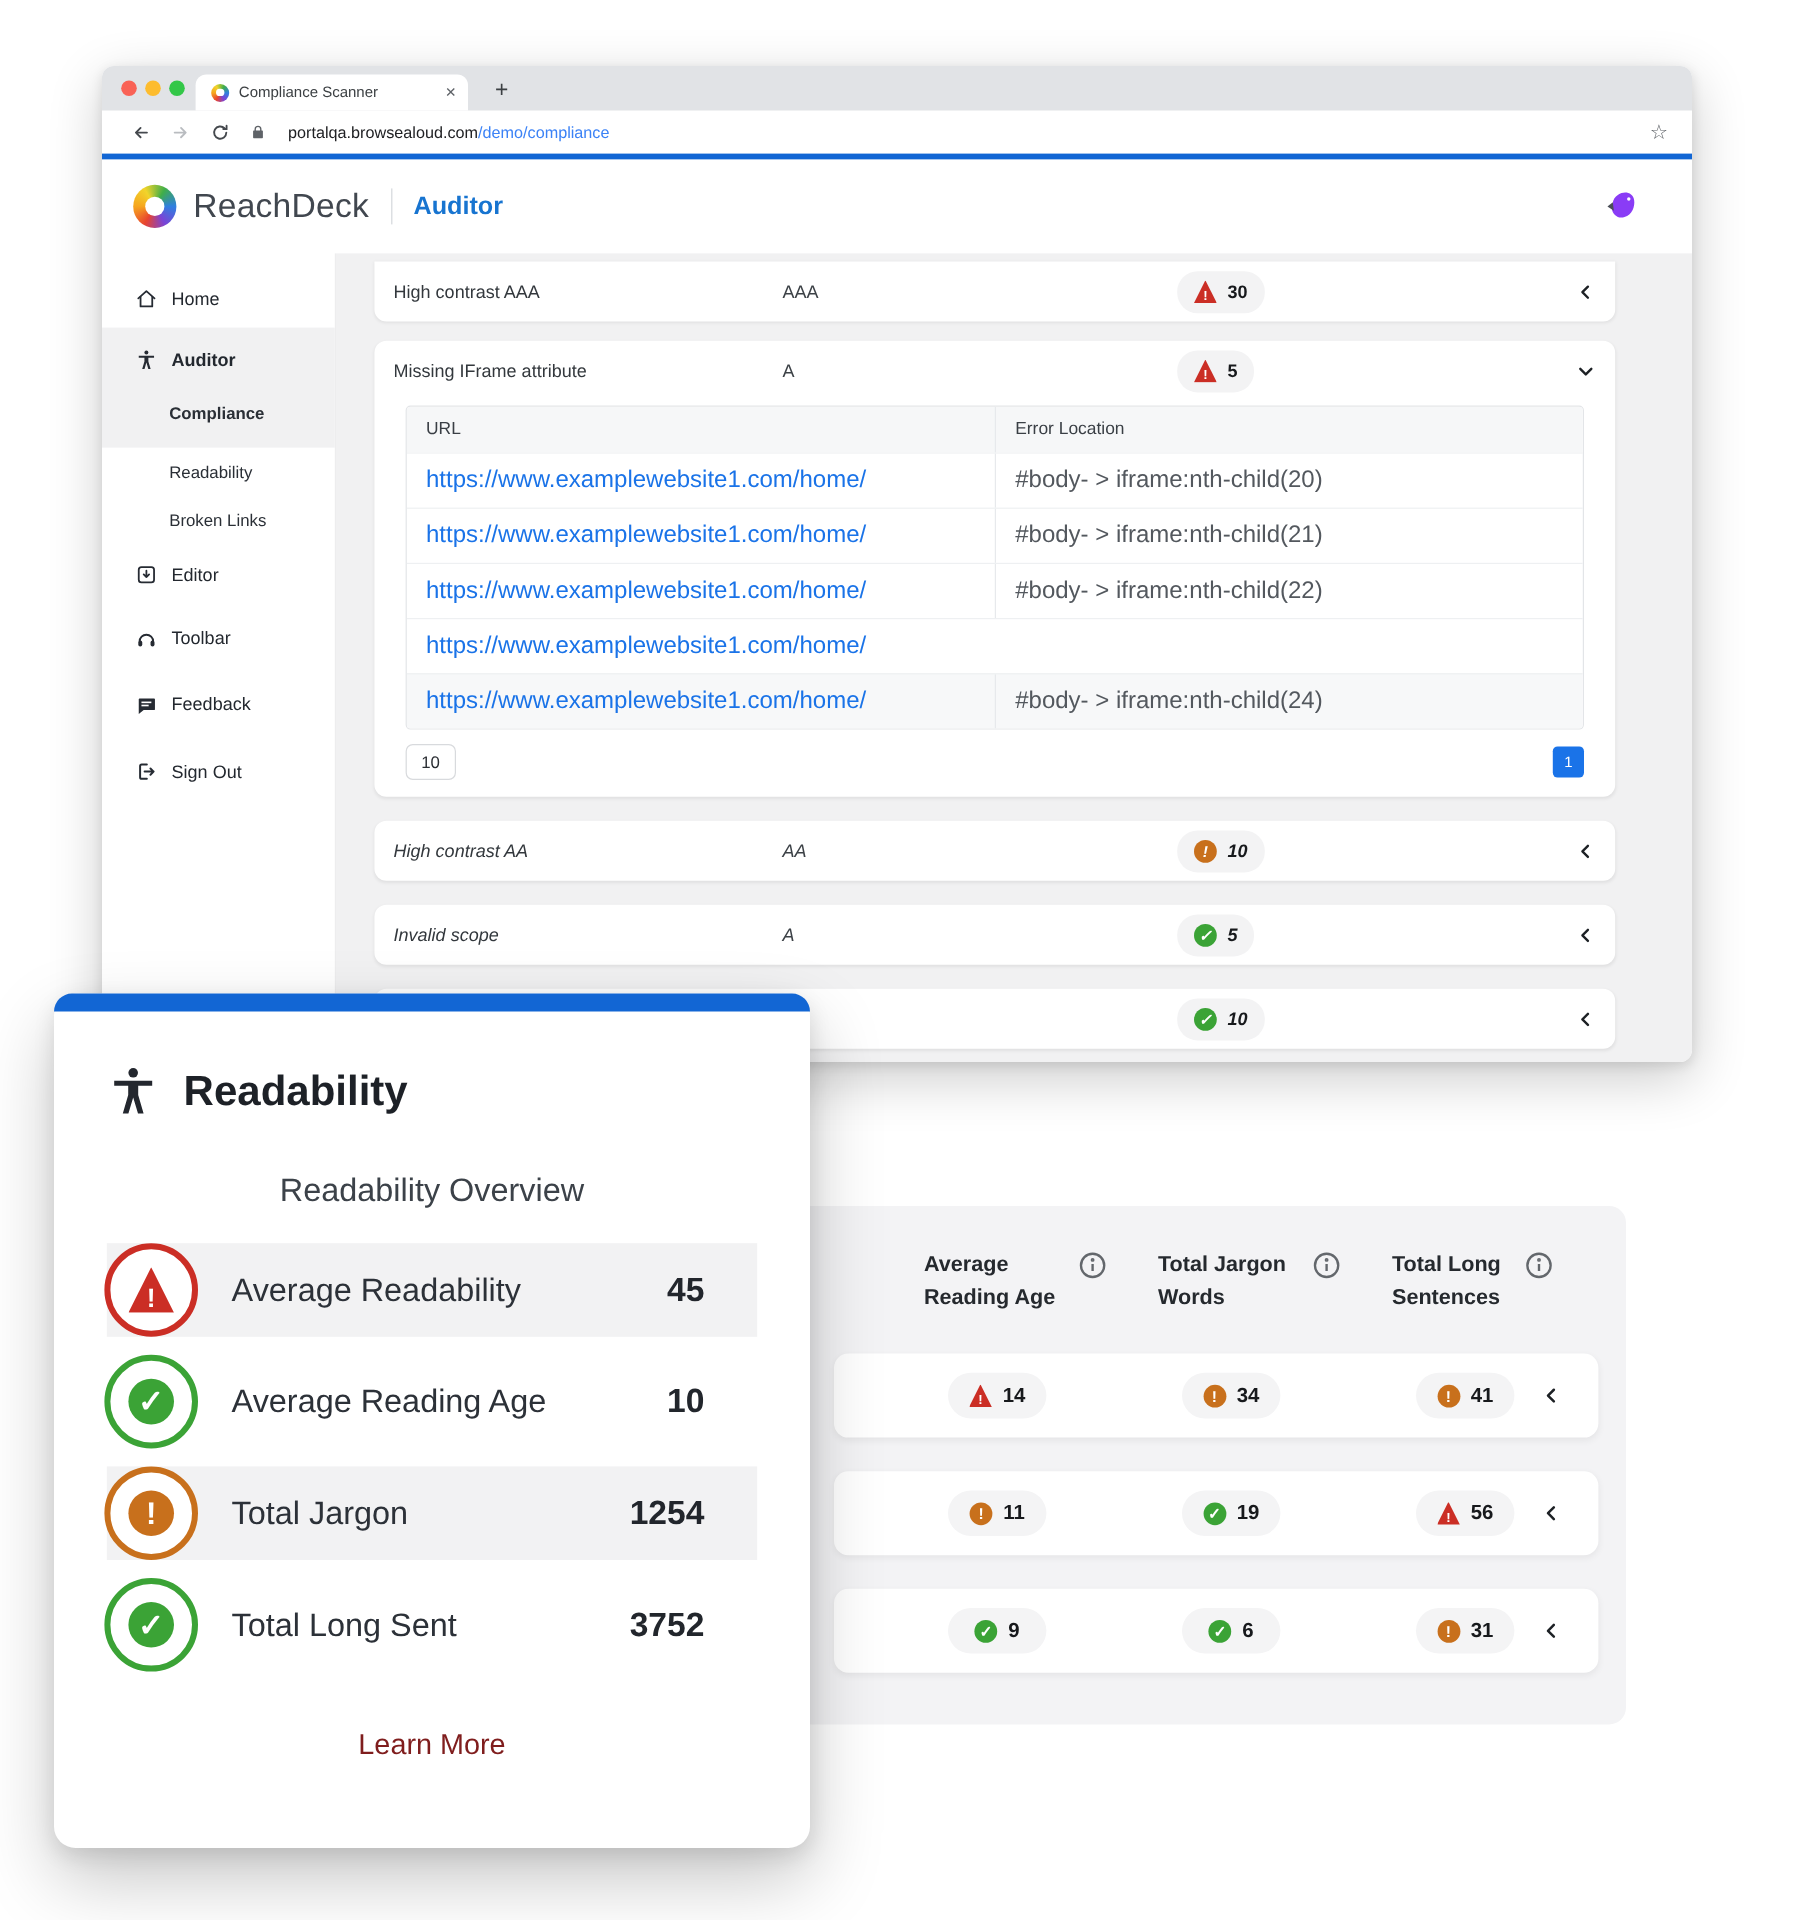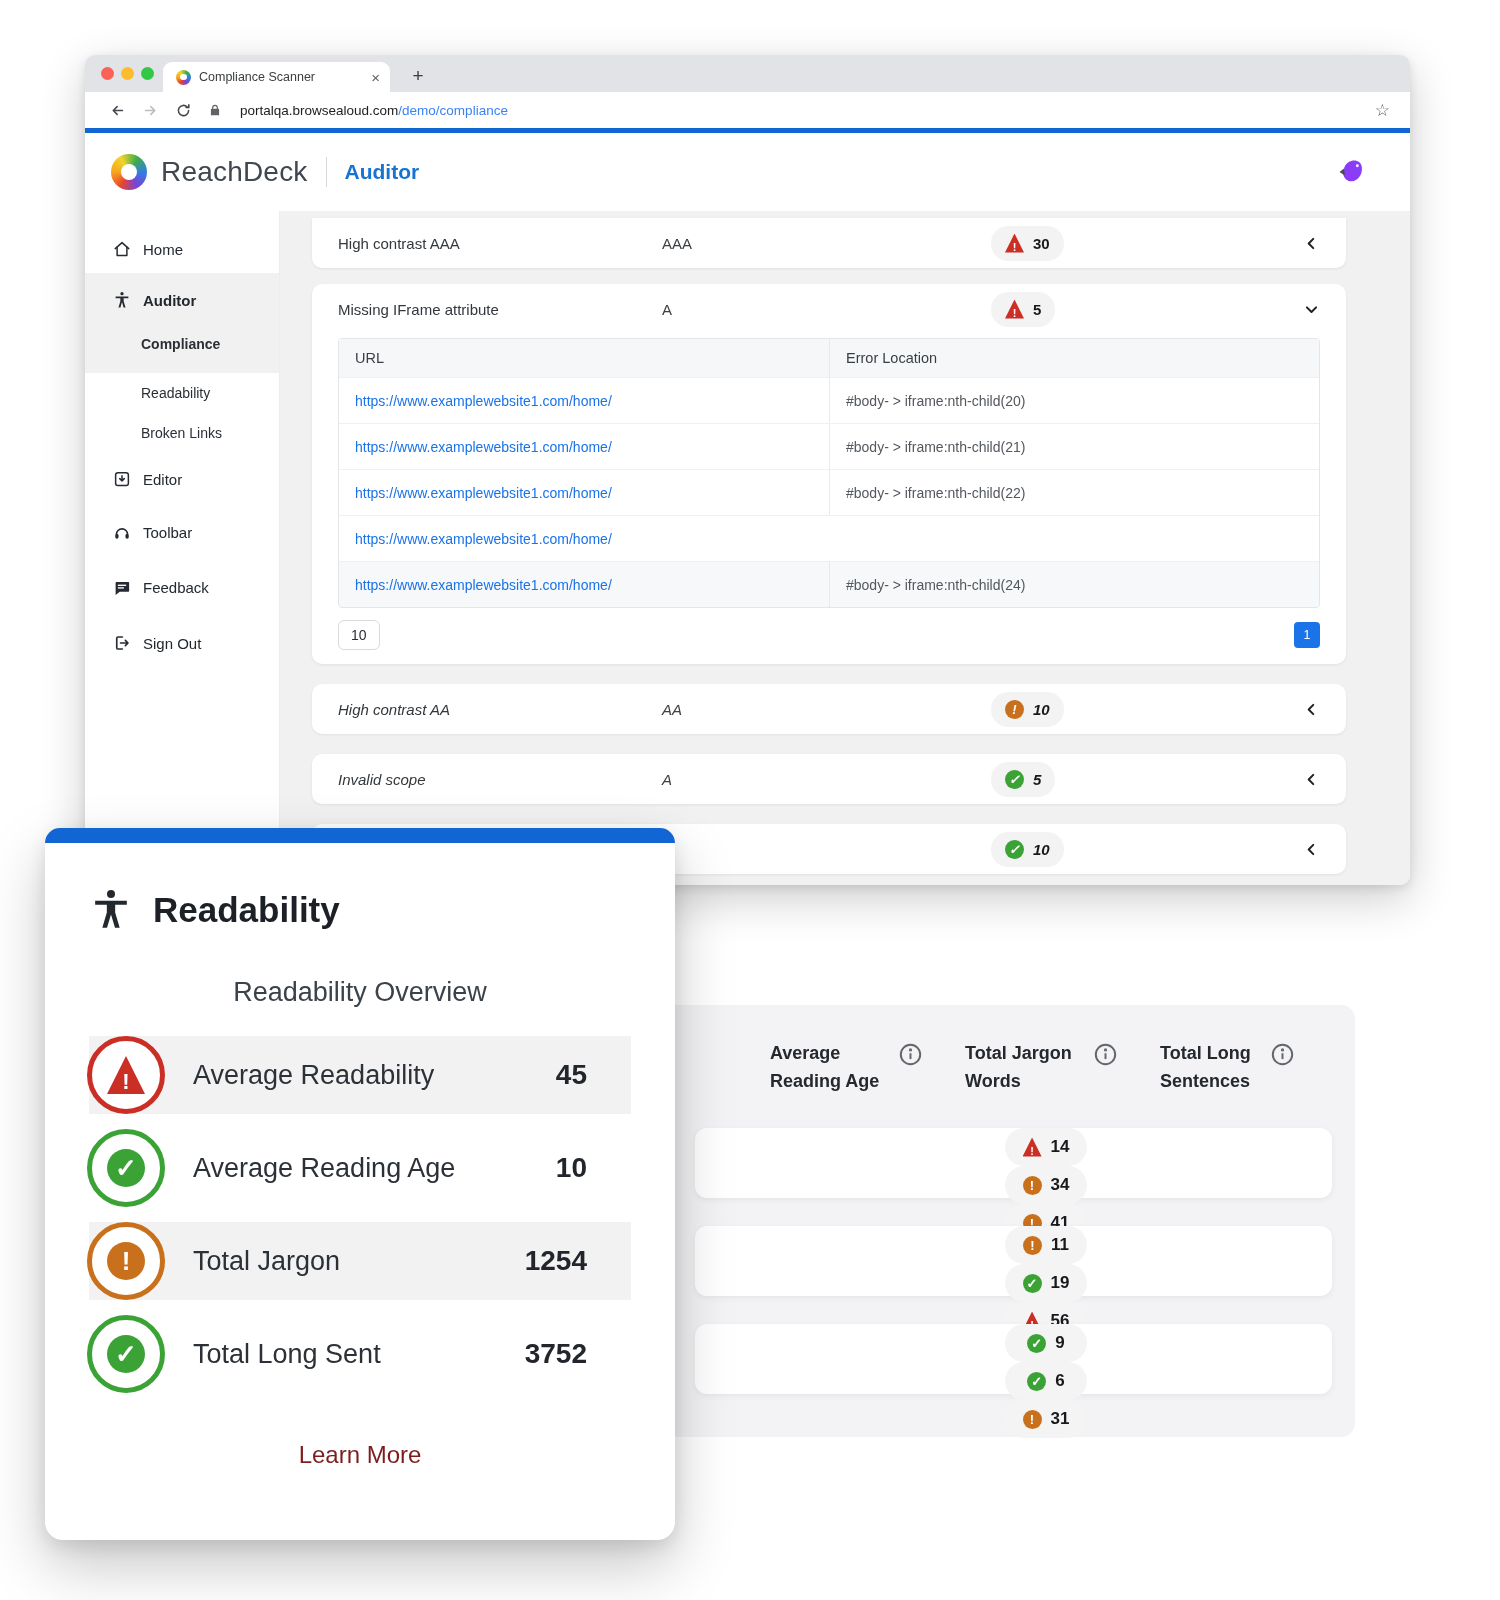--- a/index.html
+++ b/index.html
@@ -43,21 +43,21 @@
   .si-home{height:48px;} .si-editor{height:52px;} .si-toolbar{height:55px;} .si-feedback{height:55px;} .si-signout{height:56px;}
   .active-block { background:#f1f1f2; padding:4px 0 8px 0; }
   .si-auditor { height:46px; font-weight:700; }
   .sub-item { padding-left:56px; font-size:14px; color:#2a2f36; height:40px; display:flex; align-items:center; }
   .sub-item.on { font-weight:700; height:42px; }
 
   .main { flex:1; background:#f1f1f2; padding:7px 64px 0 32px; }
 
   
   .crow { background:#fff; border-radius:10px; box-shadow:0 1px 3px rgba(0,0,0,.07); }
-  .crow-head { height:50px; display:flex; align-items:center; padding:0 26px; }
+  .crow-head { height:50px; display:flex; align-items:center; padding:0 16px; }
   .crow.first { border-radius:0 0 10px 10px; margin-bottom:16px; }
   .c-name { width:324px; font-size:15px; color:#33383d; }
   .c-level { width:329px; font-size:15px; color:#3c4146; }
   .pill { background:#f3f3f4; border-radius:17px; padding:8px 14px; display:inline-flex; align-items:center; gap:9px; }
   .pill b { font-size:15px; color:#17191c; }
   .chev { width:17px; height:17px; margin-left:auto; }
 
   
   .sicon { position:relative; width:19px; height:19px; display:inline-block; flex:none; }
   .sicon[data-status="error"] { background:#cb2e25; clip-path:polygon(50% 0,0 100%,100% 100%); }
@@ -65,41 +65,41 @@
   .sicon[data-status="warning"],.sicon[data-status="success"] { border-radius:50%; }
   .sicon[data-status="warning"] { background:#c8701c; }
   .sicon[data-status="success"] { background:#3ba336; }
   .sicon[data-status="warning"]::after { content:"!"; position:absolute; inset:0; color:#fff; text-align:center; font-weight:800; font-size:13px; line-height:19px; }
   .sicon[data-status="success"]::after { content:"✓"; position:absolute; inset:0; color:#fff; text-align:center; font-weight:800; font-size:13px; line-height:19px; }
 
   
   .crow.expanded { margin-bottom:20px; padding-bottom:14px; }
   .dtable { margin:4px 26px 0; border:1px solid #e3e5e8; border-radius:4px; overflow:hidden; }
   .drow { display:grid; grid-template-columns:1fr 1fr; }
-  .drow > div { padding:0 16px; display:flex; align-items:center; height:45px; font-size:14px; }
+  .drow > div { padding:0 16px; display:flex; align-items:center; height:45px; font-size:20px; }
   .dhead > div { height:38px; background:#f6f7f8; color:#3a3f45; font-size:14.5px; }
   .drow + .drow { border-top:1px solid #eef0f2; }
   .drow > div + div { border-left:1px solid #e7e9ec; }
   .dlink { color:#1a73e8; }
   .derr { color:#53585e; }
   .drow.alt { background:#f7f8f9; }
   .pag { display:flex; align-items:center; margin:12px 26px 0; }
   .psize { border:1px solid #d8dadd; border-radius:6px; background:#fff; padding:6px 12px; font-size:14px; color:#2b2f34; }
   .pnum { margin-left:auto; background:#1a73e8; color:#fff; width:26px; height:26px; border-radius:4px; font-size:12.5px; display:flex; align-items:center; justify-content:center; }
   .crow.mid { margin-bottom:20px;font-style:italic; }
 
   
   .bottom-panel { position:absolute; left:625px; top:1005px; width:730px; height:432px; background:#f3f3f5; border-radius:14px; z-index:1; }
   .bhead { position:absolute; display:flex; gap:10px; align-items:flex-start; }
   .bhead .lbl { font-size:18px; font-weight:700; color:#25292e; line-height:1.55; width:118px; }
   .bhead .lbl.w { width:100px; }
   .info-ic { width:25px; height:25px; margin-top:2px; }
   .h1 { left:145px; top:35px; } .h2 { left:340px; top:35px; } .h3 { left:535px; top:35px; }
   .brow { position:absolute; left:70px; width:637px; height:70px; background:#fff; border-radius:12px;
-          box-shadow:0 2px 6px rgba(0,0,0,.06); display:flex; align-items:center; padding:0 30px 0 95px;flex-direction:column; }
+          box-shadow:0 2px 6px rgba(0,0,0,.06); display:flex; align-items:center; padding:0 30px 0 95px; }
   .br1{top:123px;} .br2{top:221px;} .br3{top:319px;}
   .bpill { background:#f4f4f5; border-radius:19px; padding:9px 14px; display:inline-flex; align-items:center; gap:9px; width:82px; justify-content:center; }
   .bpill b { font-size:17px; color:#17191c; }
   .bgap { width:113px; flex:none; }
   .brow .chev { width:18px; height:18px; }
 
   
   .ovl { position:absolute; left:45px; top:828px; width:630px; height:712px; z-index:10;
          background:#fff; border-radius:18px; box-shadow:0 26px 60px rgba(0,0,0,.22), 0 6px 18px rgba(0,0,0,.10); }
   .ovl-top { height:15px; background:#1266d4; border-radius:18px 18px 0 0; }

